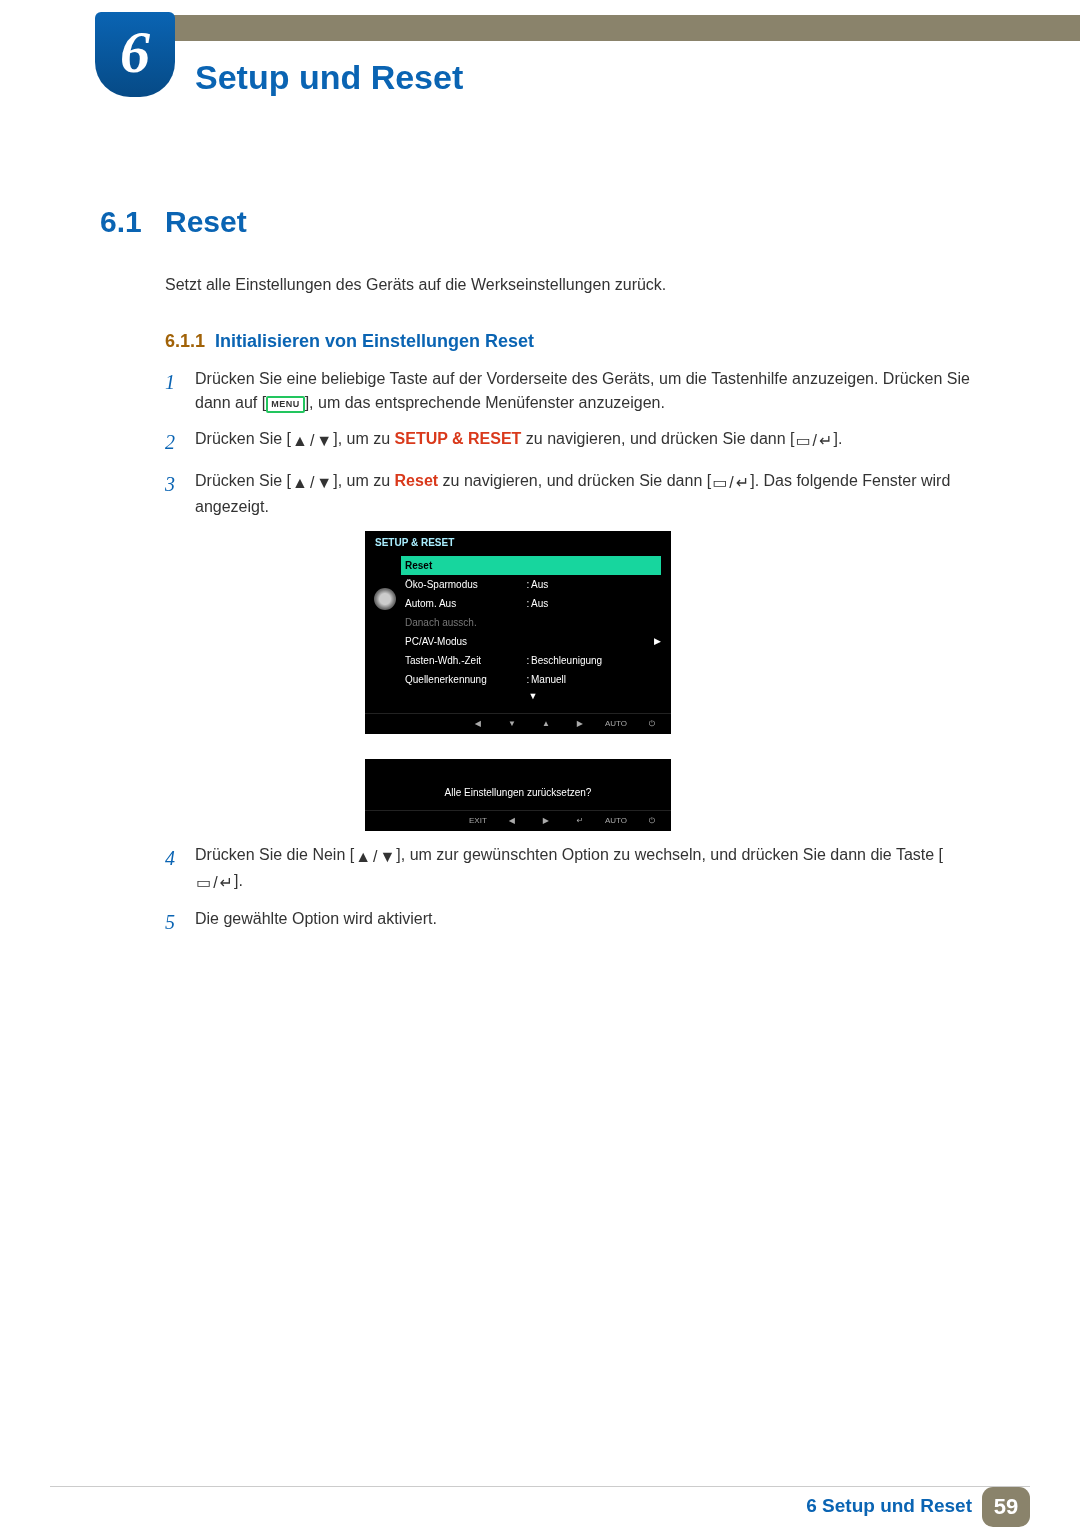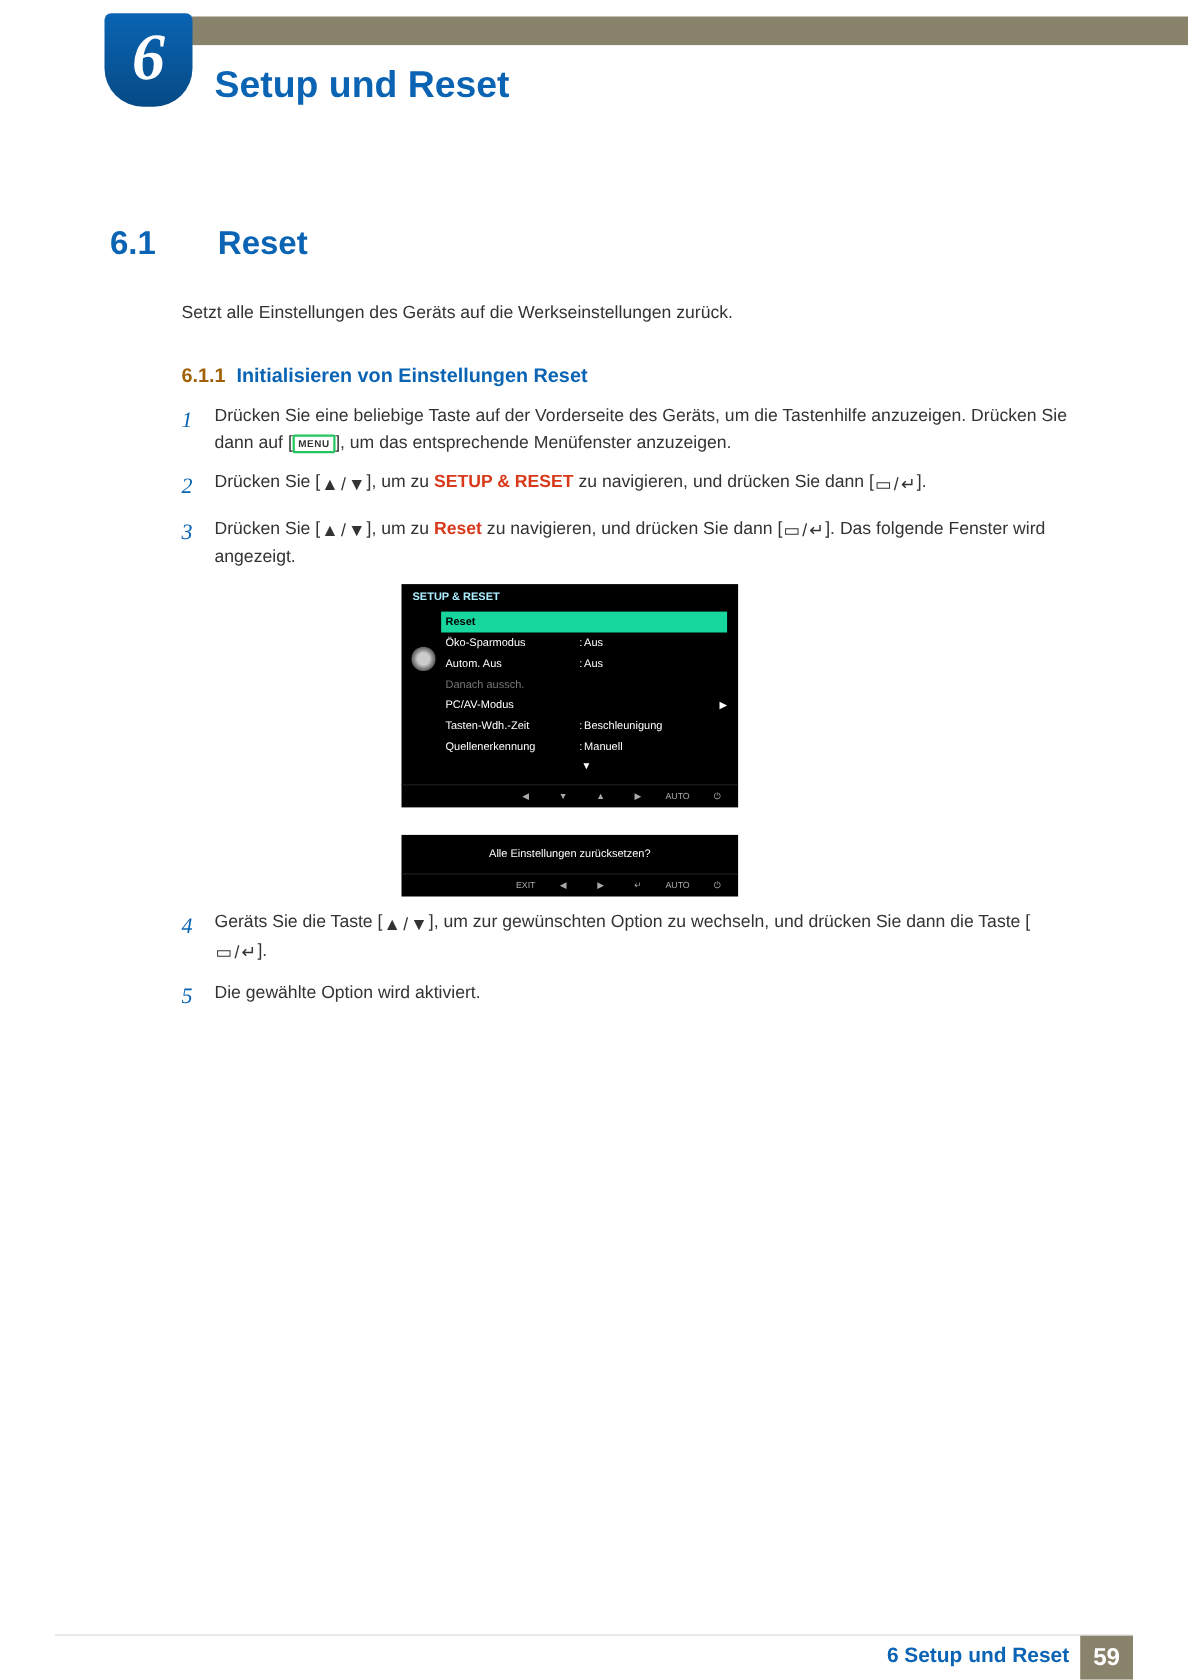--- a/index.html
+++ b/index.html
@@ -6,21 +6,21 @@
   .page{width:1080px;height:1527px;position:relative;}
   
   .hdr{position:relative;height:120px;}
   .hdr-bar{position:absolute;left:170px;right:0;top:15px;height:26px;background:#8a836b;}
   .hdr-badge{position:absolute;left:95px;top:12px;width:80px;height:85px;
     background:linear-gradient(to bottom,#0a64b3,#064a86);
     border-radius:6px 6px 35px 35px;}
   .hdr-num{position:absolute;left:0;right:0;top:6px;text-align:center;color:#fff;font-size:60px;font-weight:bold;font-style:italic;font-family:"Times New Roman",serif;}
   .hdr-title{position:absolute;left:195px;top:58px;font-size:34px;color:#0a64b3;font-weight:bold;}
   
-  .sec-row{display:flex;align-items:baseline;margin:85px 0 0 100px;gap:33px;}
+  .sec-row{display:flex;align-items:baseline;margin:85px 0 0 100px;}
   .sec-num{color:#0a64b3;font-size:30px;font-weight:bold;width:65px;}
   .sec-title{color:#0a64b3;font-size:30px;font-weight:bold;}
   .intro{margin:35px 0 0 165px;font-size:16px;max-width:810px;line-height:1.35;}
   .sub-row{display:flex;align-items:baseline;margin:35px 0 0 165px;}
   .sub-num{color:#a16207;font-size:18px;font-weight:bold;width:50px;}
   .sub-title{color:#0a64b3;font-size:18px;font-weight:bold;}
   .steps{margin:15px 0 0 165px;max-width:810px;}
   .step{display:flex;margin:12px 0;font-size:16px;line-height:1.5;}
   .step-num{color:#0a64b3;font-size:20px;font-style:italic;font-family:"Times New Roman",serif;width:30px;flex-shrink:0;}
   .step-txt{flex:1;}
@@ -42,29 +42,29 @@
   .osd-row.dis{color:#777;}
   .osd-lab{width:120px;}
   .osd-col{width:6px;text-align:center;}
   .osd-val{flex:1;}
   .osd-arrow-r{font-size:9px;margin-left:auto;}
   .osd-down{text-align:center;color:#fff;font-size:9px;padding:2px 0 4px;}
   .osd-foot{display:flex;gap:16px;justify-content:flex-end;padding:5px 10px;border-top:1px solid #222;font-size:8px;color:#aaa;align-items:center;}
   .osd-foot span{min-width:18px;text-align:center;}
   
   .osd2{width:306px;background:#000;color:#fff;font-size:10px;}
-  .osd2-msg{text-align:center;padding:12px 0 12px;}
+  .osd2-msg{text-align:center;padding:28px 0 12px;}
   .osd2-btns{display:flex;justify-content:center;gap:40px;padding-bottom:16px;}
   .osd2-btn{width:60px;text-align:center;padding:2px 0;}
   .osd2-btn.sel{background:#17d69e;color:#000;font-weight:bold;}
   
   .ftr{position:absolute;left:0;right:0;bottom:0;height:40px;background:#fff;}
   .ftr-line{position:absolute;bottom:40px;left:50px;right:50px;height:1px;background:#ccc;}
   .ftr-box{position:absolute;right:50px;bottom:0;height:40px;width:48px;background:#8a836b;
-    color:#fff;font-size:22px;font-weight:bold;display:flex;align-items:center;justify-content:center;}
+    color:#fff;font-size:22px;font-weight:bold;display:flex;align-items:center;justify-content:center;border-radius:11px;}
   .ftr-txt{position:absolute;right:108px;bottom:10px;color:#0a64b3;font-size:19px;font-weight:bold;}
 </style>
 </head>
 <body>
 
 <div class="page">
 
   <div class="hdr">
     <div class="hdr-bar"></div>
     <div class="hdr-badge">
@@ -185,21 +185,21 @@
           <span>↵</span>
           <span>AUTO</span>
           <span>⏻</span>
         </div>
       </div>
     </div>
 
     <div class="step">
       <div class="step-num">4</div>
       <div class="step-txt">
-        <span>Geräts Sie die Taste [</span><span class="k-ico">
+        <span>Drücken Sie die Nein [</span><span class="k-ico">
             <span>▲</span>
             <span>/</span>
             <span>▼</span>
           </span><span>], um zur gewünschten Option zu wechseln, und drücken Sie dann die Taste [</span><span class="k-ico">
             <span>▭</span>
             <span>/</span>
             <span>↵</span>
           </span><span>].</span>
       </div>
     </div>

